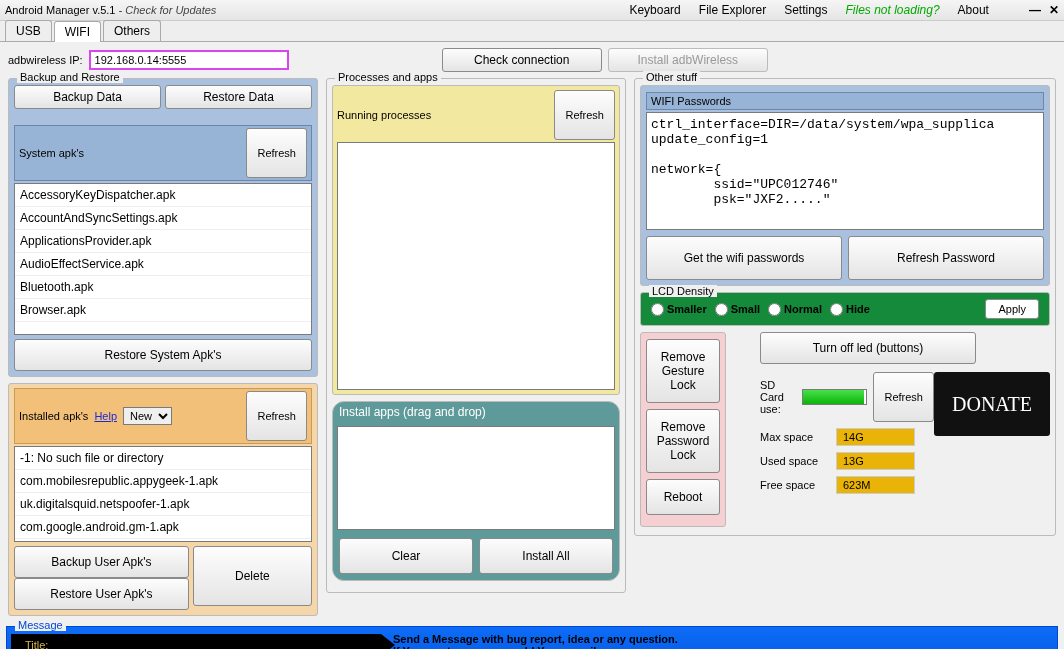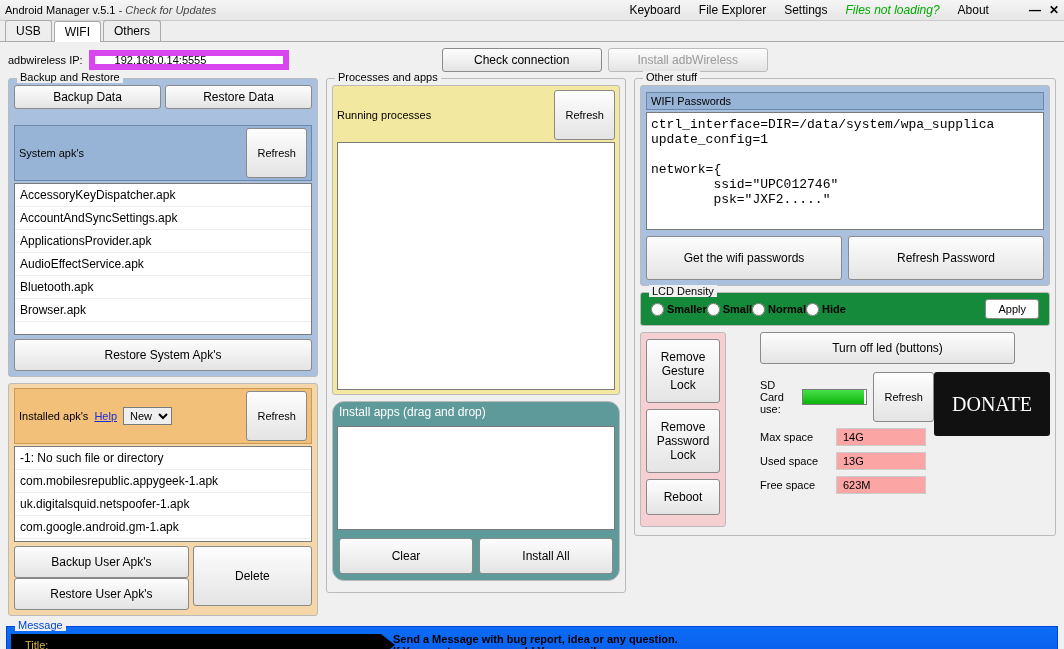--- a/index.html
+++ b/index.html
@@ -8,21 +8,21 @@
 .titlebar .title { font-size: 12px; }
 .titlebar .title em { font-style: italic; color: #444; }
 .titlebar .menu { margin-left: auto; display: flex; gap: 18px; align-items: center; }
 .titlebar .menu span { font-size: 12px; cursor: pointer; }
 .titlebar .fnl { color: #0a0; font-style: italic; }
 .titlebar .winbtns { margin-left: 22px; display: flex; gap: 8px; font-size: 18px; font-weight: bold; }
 .tabs { display: flex; background: #eee; border-bottom: 1px solid #aaa; height: 21px; align-items: flex-end; padding-left: 5px; }
 .tab { padding: 3px 10px; border: 1px solid #aaa; border-bottom: none; background: #eee; margin-right: 2px; border-radius: 3px 3px 0 0; cursor: pointer; font-size: 12px; }
 .tab.active { background: #fff; position: relative; top: 1px; }
 .row1 { display: flex; align-items: center; gap: 6px; padding: 6px 8px; }
-.row1 input { width: 200px; height: 20px; border: 6px solid #d946ef; padding: 2px 20px; }
+.row1 input { width: 200px; height: 20px; border: 2px solid #d946ef; padding: 2px 4px; }
 .btn { background: linear-gradient(#fdfdfd,#e4e4e4); border: 1px solid #8a8a8a; border-radius: 3px; padding: 4px 14px; cursor: pointer; font-size: 12px; }
 .btn:disabled { color: #999; border-color: #bbb; }
 .btn.sm { padding: 18px 10px; font-size: 11px; }
 .main { display: flex; gap: 8px; padding: 0 8px; }
 
 .left { width: 310px; }
 .group { border: 1px solid #bbb; border-radius: 3px; padding: 6px 5px 5px 5px; margin-bottom: 6px; position: relative; }
 .group > .legend { position: absolute; top: -8px; left: 8px; background: #f0f0f0; padding: 0 3px; font-size: 11px; }
 .g-blue { background: #a9c1de; }
 .g-orange { background: #f5d6a8; }
@@ -47,32 +47,32 @@
 .procbox { background: #fff; border: 1px solid #7a7a7a; height: 248px; margin-top: 2px; }
 .installhdr { color: #fff; padding: 3px 6px; font-size: 12px; }
 .dropbox { background: #fff; border: 1px solid #7a7a7a; height: 104px; margin: 4px; }
 .tealbtns { display: flex; gap: 6px; padding: 4px 6px 6px 6px; }
 .tealbtns .btn { flex: 1; padding: 10px 4px; }
 
 .right { flex: 1; }
 .wifibox { background: #ffffff; border: 1px solid #7a7a7a; height: 118px; padding: 4px; font-family: 'Courier New', monospace; font-size: 13px; white-space: pre; overflow: scroll; }
 .wifibtns { display: flex; gap: 6px; margin-top: 6px; }
 .wifibtns .btn { flex: 1; padding: 14px 4px; }
-.lcd { display: flex; padding: 4px 6px; }
+.lcd { display: flex; gap: 8px; padding: 4px 6px; }
 .lcd label { font-size: 15px; font-weight: bold; color: #000; display: flex; align-items: center; gap: 3px; }
 .lcd .apply { margin-left: auto; background: #fff; border: 1px solid #8a8a8a; border-radius: 3px; padding: 3px 12px; color: #000; }
 .pinkbox { width: 86px; float: left; }
 .pinkbox .btn { width: 100%; padding: 10px 4px; margin-bottom: 6px; text-align: center; }
 .rightcol2 { margin-left: 120px; }
 .ledrow { margin-bottom: 8px; }
-.ledrow .btn { width: 255px; padding: 8px 4px; }
+.ledrow .btn { width: 216px; padding: 8px 4px; }
 .sdrow { display: flex; align-items: center; gap: 6px; margin-bottom: 6px; font-size: 12px; }
 .progress { width: 120px; height: 16px; border: 1px solid #7a7a7a; background: #fff; position: relative; }
 .progress .fill { height: 100%; background: linear-gradient(#49e049,#0bb40b); width: 96%; }
-.sdstat { width: 90px; border: 1px solid #ccc; padding: 2px 6px; background: #fca5a5; }
+.sdstat { width: 79px; border: 1px solid #ccc; padding: 2px 6px; background: #eab308; }
 .donate { float: right; width: 116px; height: 64px; background: #111; color: #fff; display: flex; align-items: center; justify-content: center; font-family: serif; font-size: 20px; border-radius: 3px; }
 
 .msgwrap { border: 1px solid #0047d6; margin: 4px 6px; padding: 6px 4px 14px 4px; background: linear-gradient(#0d6cf7,#0047d6); position: relative; }
 .msgwrap .legend { position: absolute; top: -8px; left: 8px; background: #f0f0f0; color: #0047d6; padding: 0 3px; }
 .arrowrow { display: flex; align-items: center; margin-bottom: 4px; }
 .arrow { height: 22px; display: flex; align-items: center; padding: 0 22px 0 14px; color: #fff; position: relative; font-size: 13px; }
 .arrow.black { background: #000; color: #d6b444; width: 370px; }
 .arrow.black::after { content: ""; position: absolute; right: -14px; top: 0; border-left: 14px solid #000; border-top: 11px solid transparent; border-bottom: 11px solid transparent; }
 .arrow.red { background: linear-gradient(#f26b6b,#d83a3a); color: #000; width: 950px; }
 .arrow.red::after { content: ""; position: absolute; right: -14px; top: 0; border-left: 14px solid #d83a3a; border-top: 11px solid transparent; border-bottom: 11px solid transparent; }

